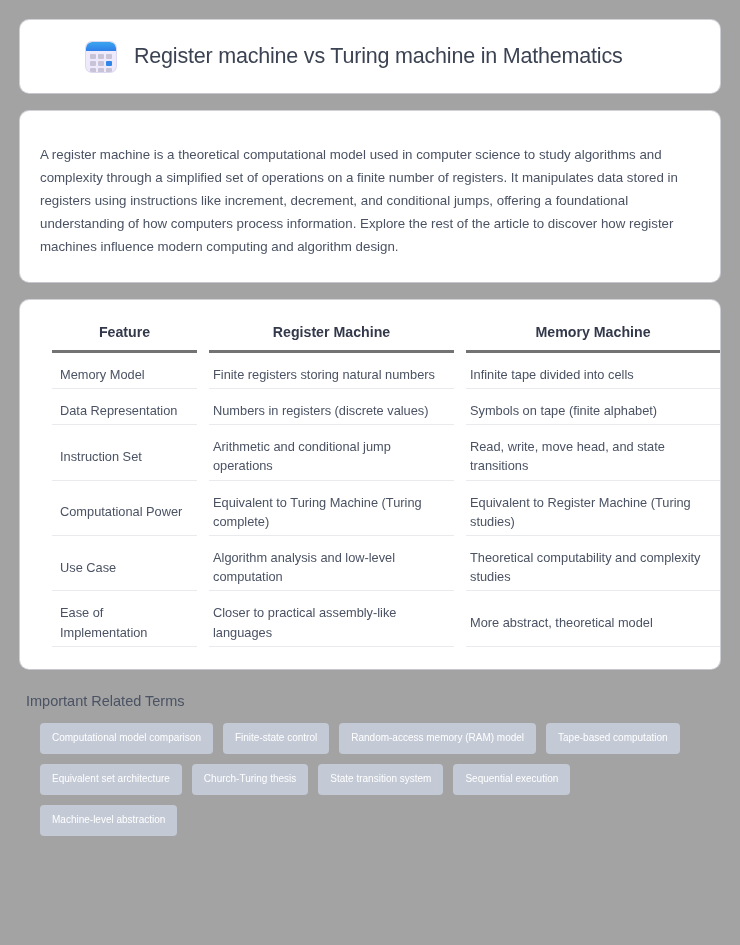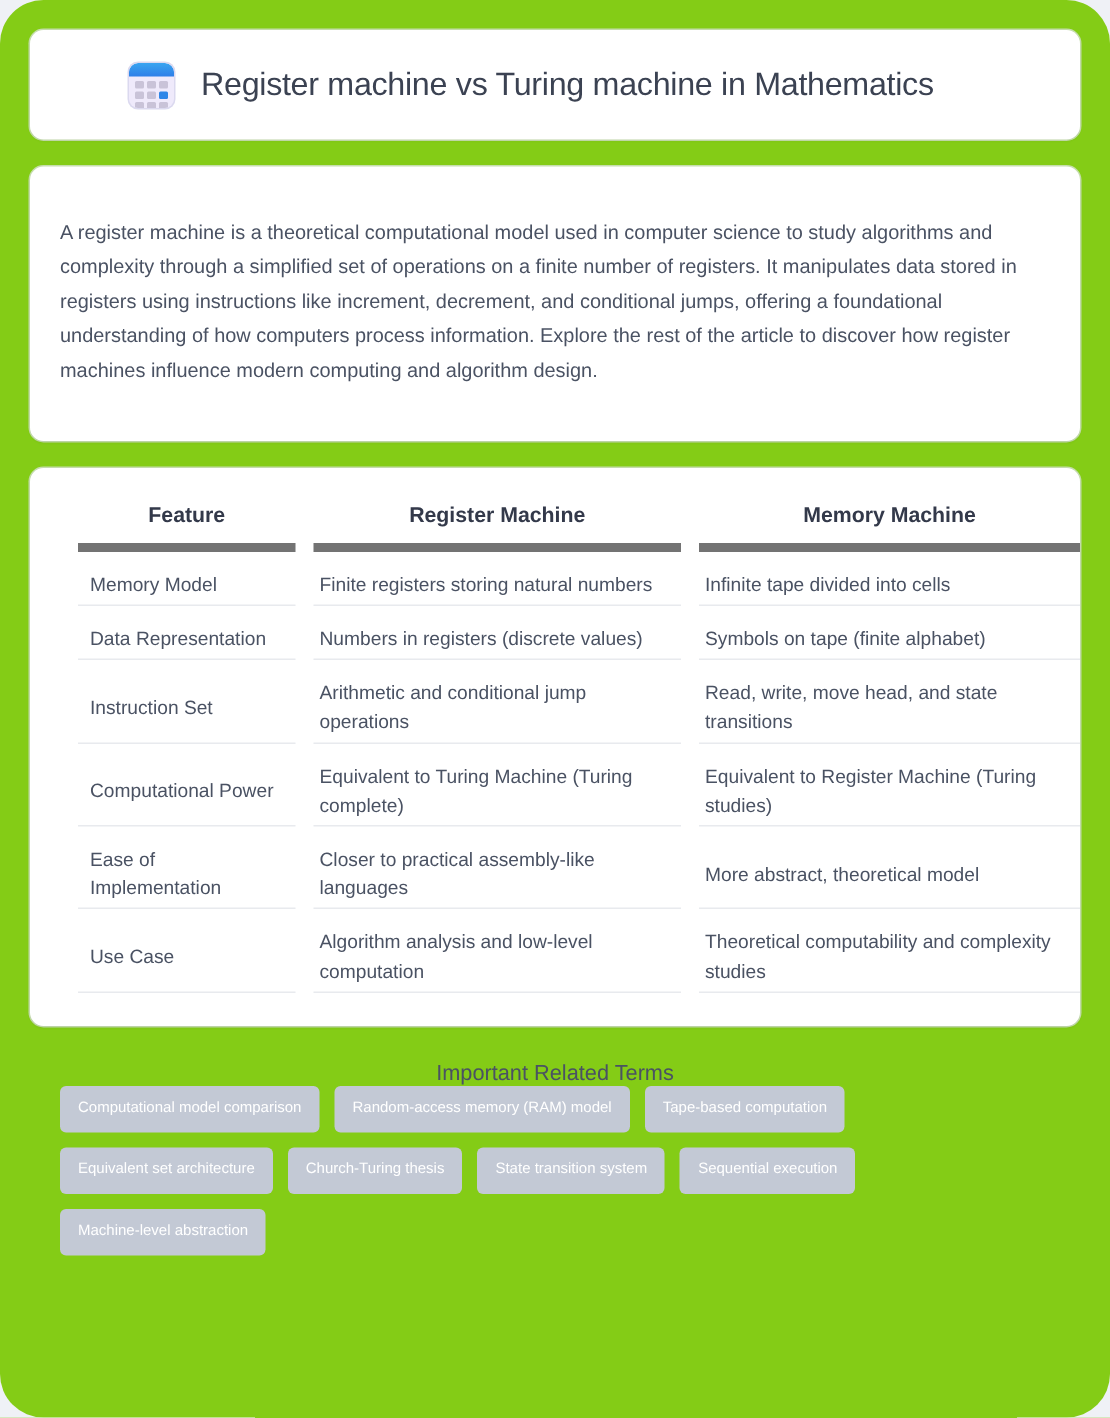--- a/index.html
+++ b/index.html
@@ -8,24 +8,23 @@
     padding: 0;
     width: 740px;
     height: 945px;
     background: #eff1f6;
     font-family: "Liberation Sans", sans-serif;
     -webkit-font-smoothing: antialiased;
   }
   .page {
     width: 740px;
     height: 945px;
-    background: #84cc16;
+    background: #a3a3a3;
     padding: 20px 20px 0 20px;
     overflow: hidden;
-    border-radius: 29px;
   }
   .card {
     background: #ffffff;
     border-radius: 9px;
     box-shadow: 0 1px 2px rgba(16, 24, 40, 0.06), 0 0 0 1px rgba(226, 230, 238, 0.7);
   }
 
   
   .title-card {
     display: flex;
@@ -67,21 +66,21 @@
   .title-text {
     font-size: 21.5px;
     color: #3b4252;
     font-weight: 400;
     letter-spacing: -0.2px;
     line-height: 1.2;
   }
 
   
   .intro-card {
-    padding: 20px 20px 22px 20px;
+    padding: 20px 20px 10px 20px;
     margin-bottom: 18px;
   }
   .intro-text {
     font-size: 13.3px;
     line-height: 1.72;
     color: #4a5263;
     text-align: left;
   }
 
   
@@ -94,44 +93,44 @@
     border-collapse: separate;
     border-spacing: 12px 0;
     table-layout: fixed;
   }
   table.cmp th {
     font-size: 14.2px;
     font-weight: bold;
     color: #33394a;
     text-align: center;
     padding: 6px 4px 10px 4px;
-    border-bottom: 6px solid #737373;
+    border-bottom: 3px solid #737373;
   }
   table.cmp td {
     font-size: 12.8px;
     color: #4a5263;
     line-height: 1.5;
     padding: 12px 4px 4px 4px;
     border-bottom: 1px solid #e8eaee;
     vertical-align: middle;
     text-align: left;
   }
   table.cmp td.col-feature { padding-left: 8px; }
   col.c1 { width: 145px; }
   col.c2 { width: 245px; }
   col.c3 { width: 254px; }
 
   
   .terms-section {
     padding: 8px 6px 4px 6px;
   }
   .terms-title {
-    text-align: center;
     font-size: 14.5px;
     color: #4a5263;
+    margin-bottom: 14px;
   }
   .terms-wrap {
     display: flex;
     flex-wrap: wrap;
     gap: 10px;
     padding: 0 14px;
   }
   .term-chip {
     background: #c3c9d5;
     color: #ffffff;
@@ -198,37 +197,38 @@
           <td class="col-feature">Instruction Set</td>
           <td>Arithmetic and conditional jump operations</td>
           <td>Read, write, move head, and state transitions</td>
         </tr>
         <tr>
           <td class="col-feature">Computational Power</td>
           <td>Equivalent to Turing Machine (Turing complete)</td>
           <td>Equivalent to Register Machine (Turing studies)</td>
         </tr>
         <tr>
+          <td class="col-feature">Use Case</td>
+          <td>Algorithm analysis and low-level computation</td>
+          <td>Theoretical computability and complexity studies</td>
+        </tr>
+        <tr>
           <td class="col-feature">Ease of Implementation</td>
           <td>Closer to practical assembly-like languages</td>
           <td>More abstract, theoretical model</td>
-        </tr>
-        <tr>
-          <td class="col-feature">Use Case</td>
-          <td>Algorithm analysis and low-level computation</td>
-          <td>Theoretical computability and complexity studies</td>
         </tr>
       </tbody>
     </table>
   </div>
 
   <div class="terms-section">
     <div class="terms-title">Important Related Terms</div>
     <div class="terms-wrap">
       <span class="term-chip">Computational model comparison</span>
+      <span class="term-chip">Finite-state control</span>
       <span class="term-chip">Random-access memory (RAM) model</span>
       <span class="term-chip">Tape-based computation</span>
       <span class="term-chip">Equivalent set architecture</span>
       <span class="term-chip">Church-Turing thesis</span>
       <span class="term-chip">State transition system</span>
       <span class="term-chip">Sequential execution</span>
       <span class="term-chip">Machine-level abstraction</span>
 
     </div>
   </div>

